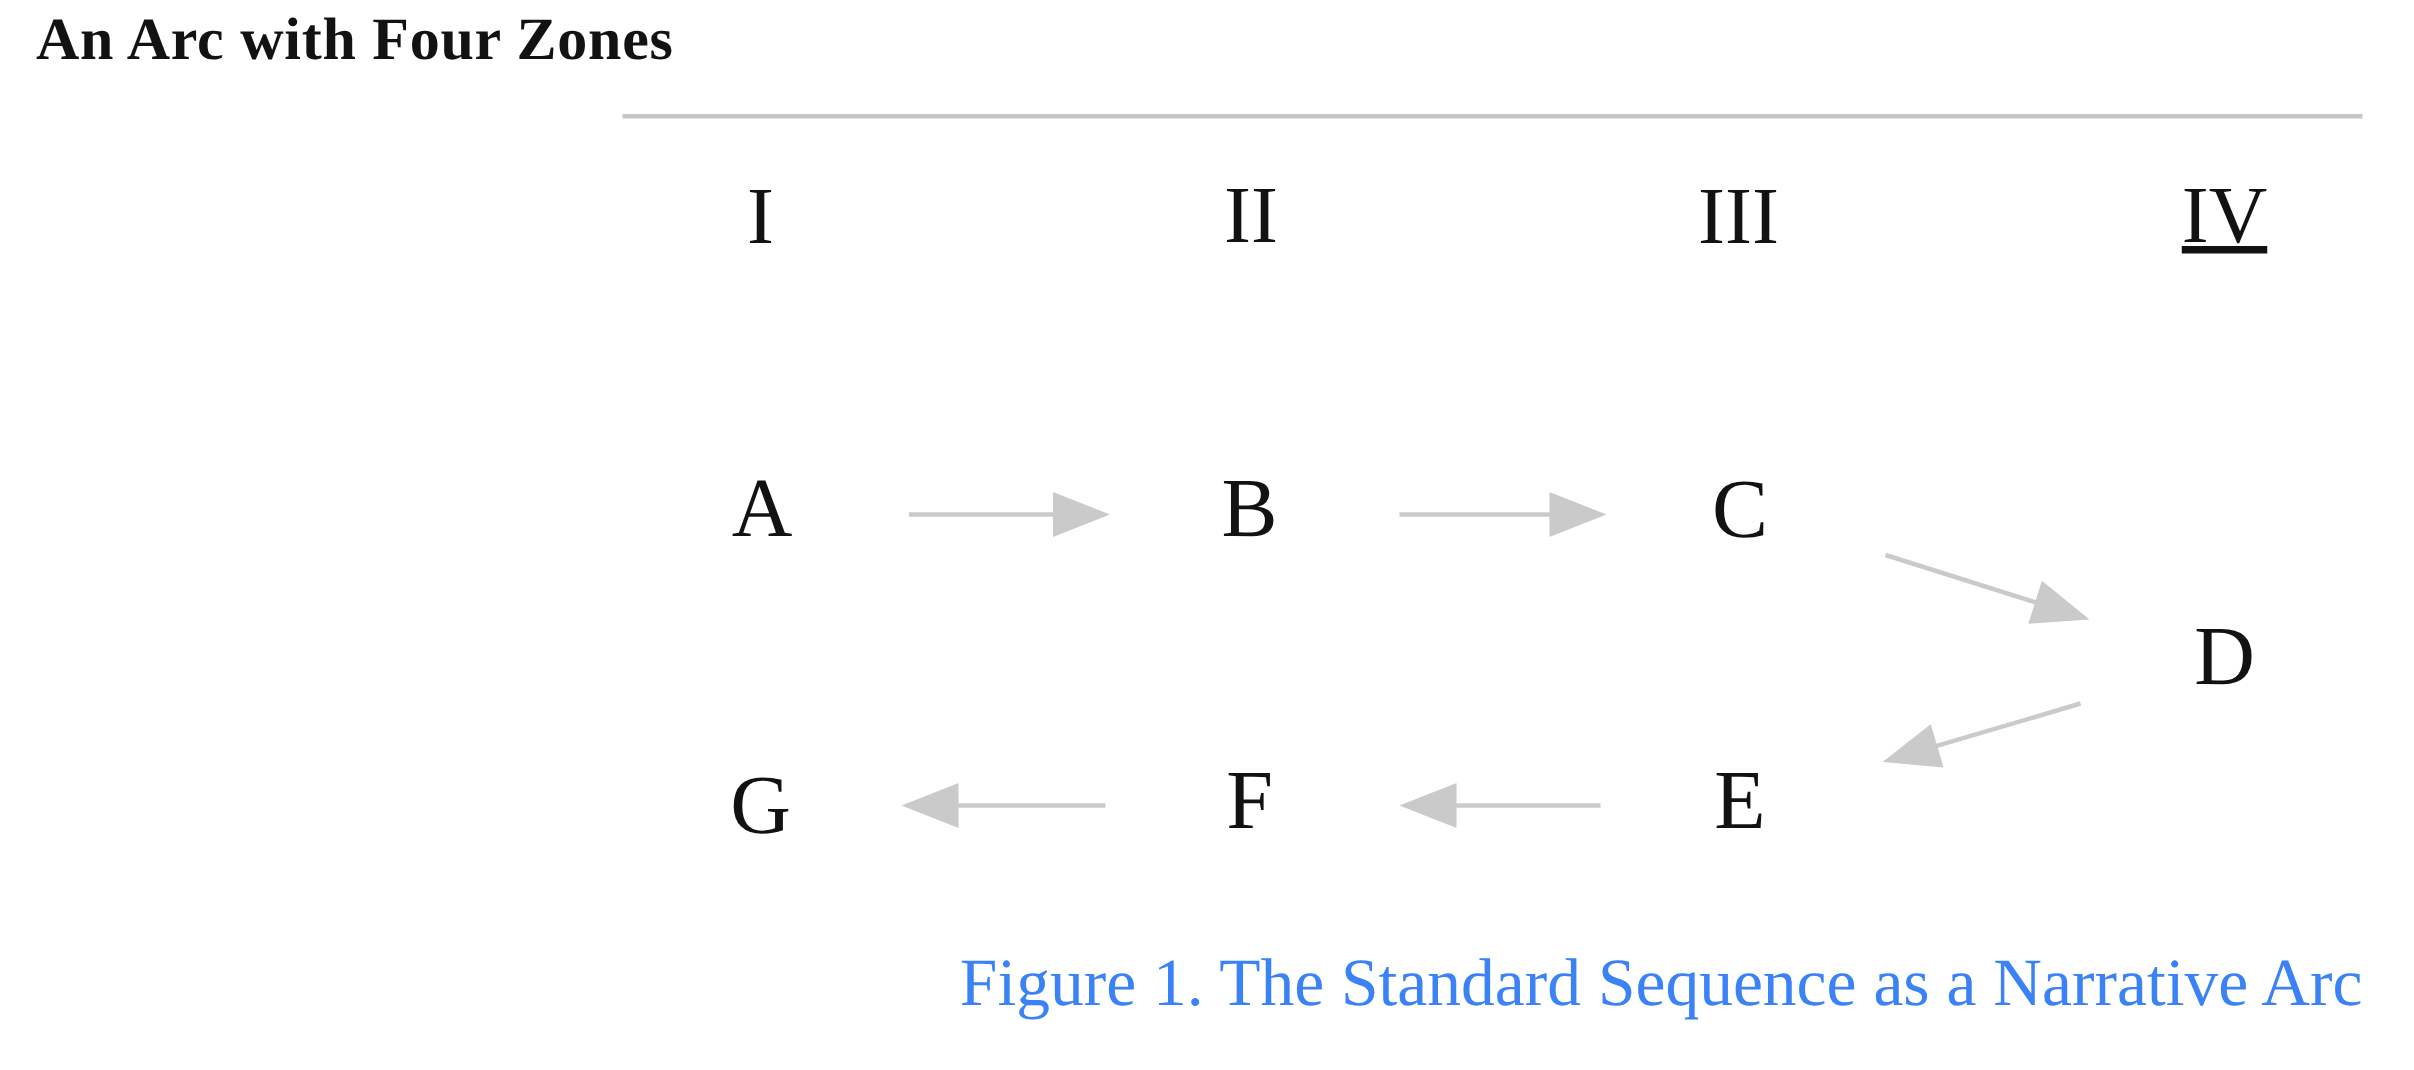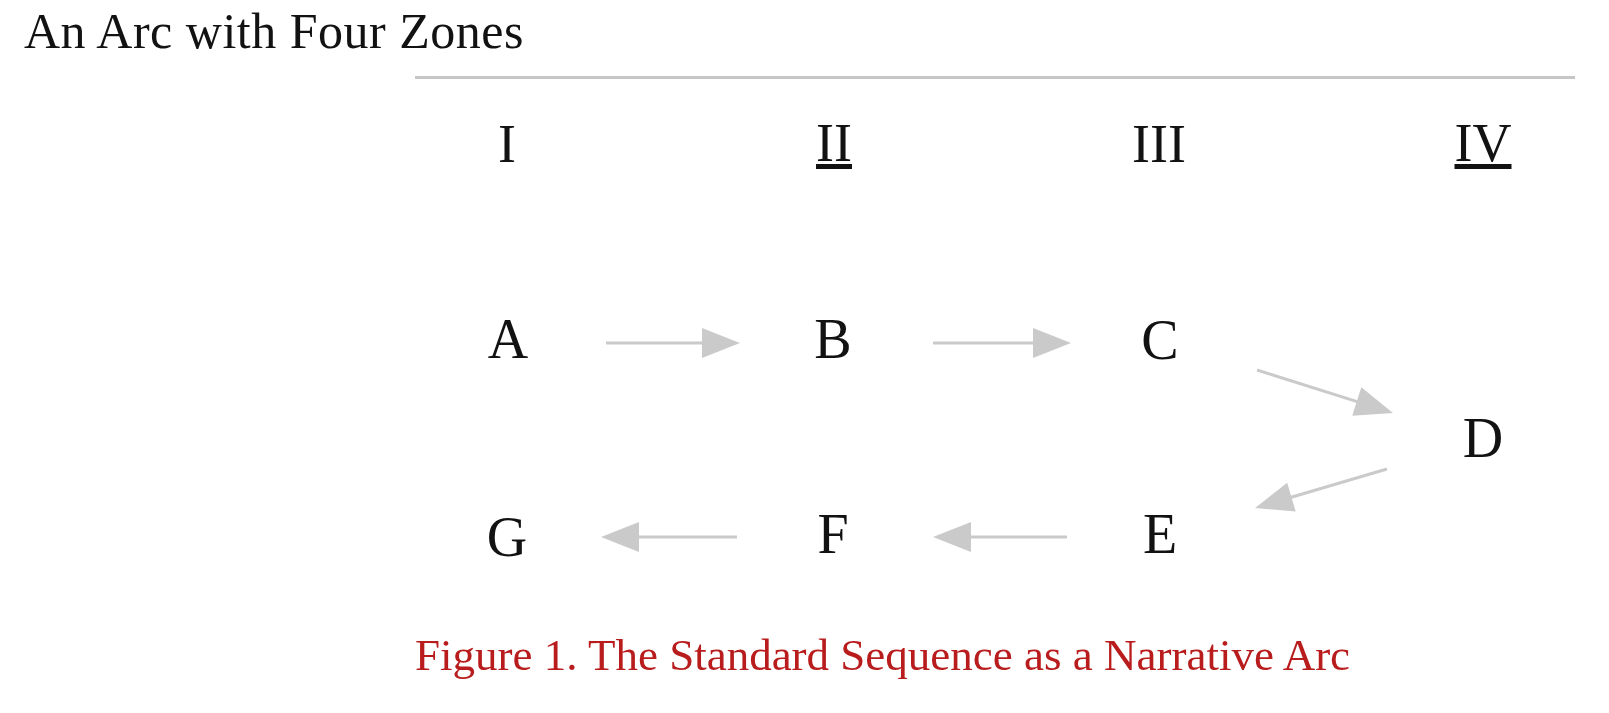--- a/index.html
+++ b/index.html
@@ -9,35 +9,35 @@
     --bg:#ffffff;
   }
   html,body{margin:0;padding:0;}
   body{
     width:1609px;height:713px;position:relative;overflow:hidden;
     background:var(--bg);color:var(--text);
     font-family:"Liberation Serif", serif;
   }
   .heading{
     position:absolute;left:24px;top:2px;
-    font-size:50px;font-weight:normal;letter-spacing:.5px;
+    font-size:40px;font-weight:bold;letter-spacing:.5px;
     color:var(--text);white-space:nowrap;
   }
   .fig-rule{position:absolute;height:3px;background:var(--rule);}
   .zone,.node{
     position:absolute;transform:translate(-50%,-50%);
     line-height:1;white-space:nowrap;color:var(--text);
   }
   .zone{font-size:54px;}
   .node{font-size:56px;}
   .arrow-layer{position:absolute;left:0;top:0;}
   .caption{
     position:absolute;left:415px;top:628px;width:1160px;
-    text-align:left;font-size:45px;line-height:1.2;
-    color:#b91c1c;white-space:nowrap;
+    text-align:right;font-size:45px;line-height:1.2;
+    color:#3b82f6;white-space:nowrap;
   }
 </style>
 </head>
 <body>
 
 <div class="heading">An Arc with Four Zones</div>
 
 <div>
   <div class="fig-rule" style="left: 415px; top: 76px; width: 1160px;"></div>
   <svg class="arrow-layer" width="1609" height="713">
@@ -61,21 +61,21 @@
         <line x1="1067" y1="537" x2="969" y2="537" stroke="#cacaca" stroke-width="3"></line>
         <polygon points="933,537 971,522 971,552" fill="#cacaca"></polygon>
       </g>
       <g>
         <line x1="737" y1="537" x2="637" y2="537" stroke="#cacaca" stroke-width="3"></line>
         <polygon points="601,537 639,522 639,552" fill="#cacaca"></polygon>
       </g>
     </svg>
   <div>
       <div class="zone" style="left: 507px; top: 144px;">I</div>
-      <div class="zone" style="left: 834px; top: 143px; text-decoration: underline;">II</div>
+      <div class="zone" style="left: 834px; top: 143px;">II</div>
       <div class="zone" style="left: 1159px; top: 144px;">III</div>
       <div class="zone" style="left: 1483px; top: 143px; text-decoration: underline;">IV</div>
     </div>
   <div>
       <div class="node" style="left: 508px; top: 339px;">A</div>
       <div class="node" style="left: 833px; top: 339px;">B</div>
       <div class="node" style="left: 1160px; top: 340px;">C</div>
       <div class="node" style="left: 1483px; top: 438px;">D</div>
       <div class="node" style="left: 1160px; top: 534px;">E</div>
       <div class="node" style="left: 833px; top: 534px;">F</div>

